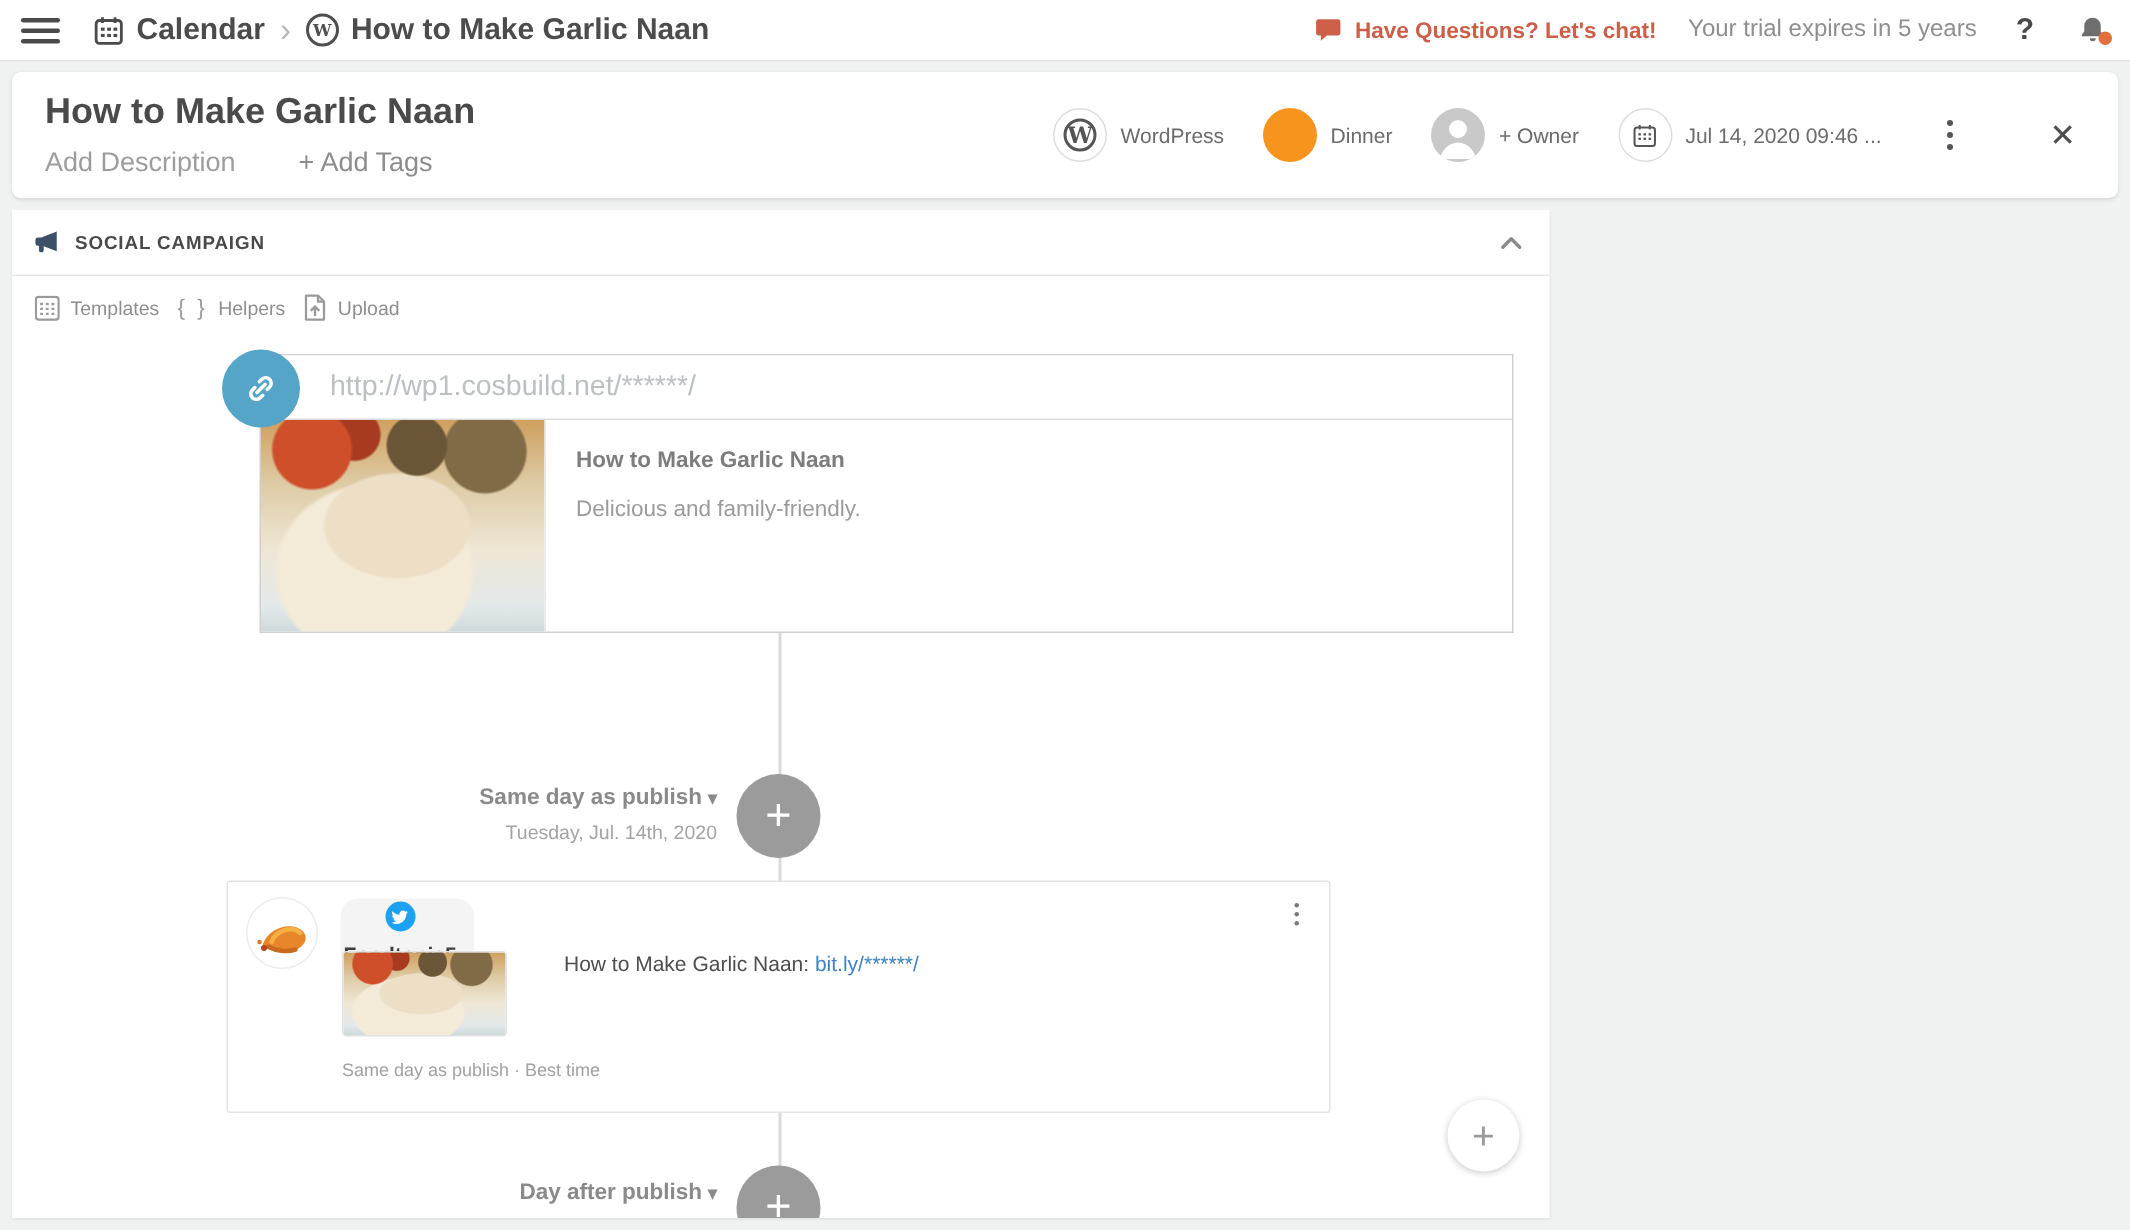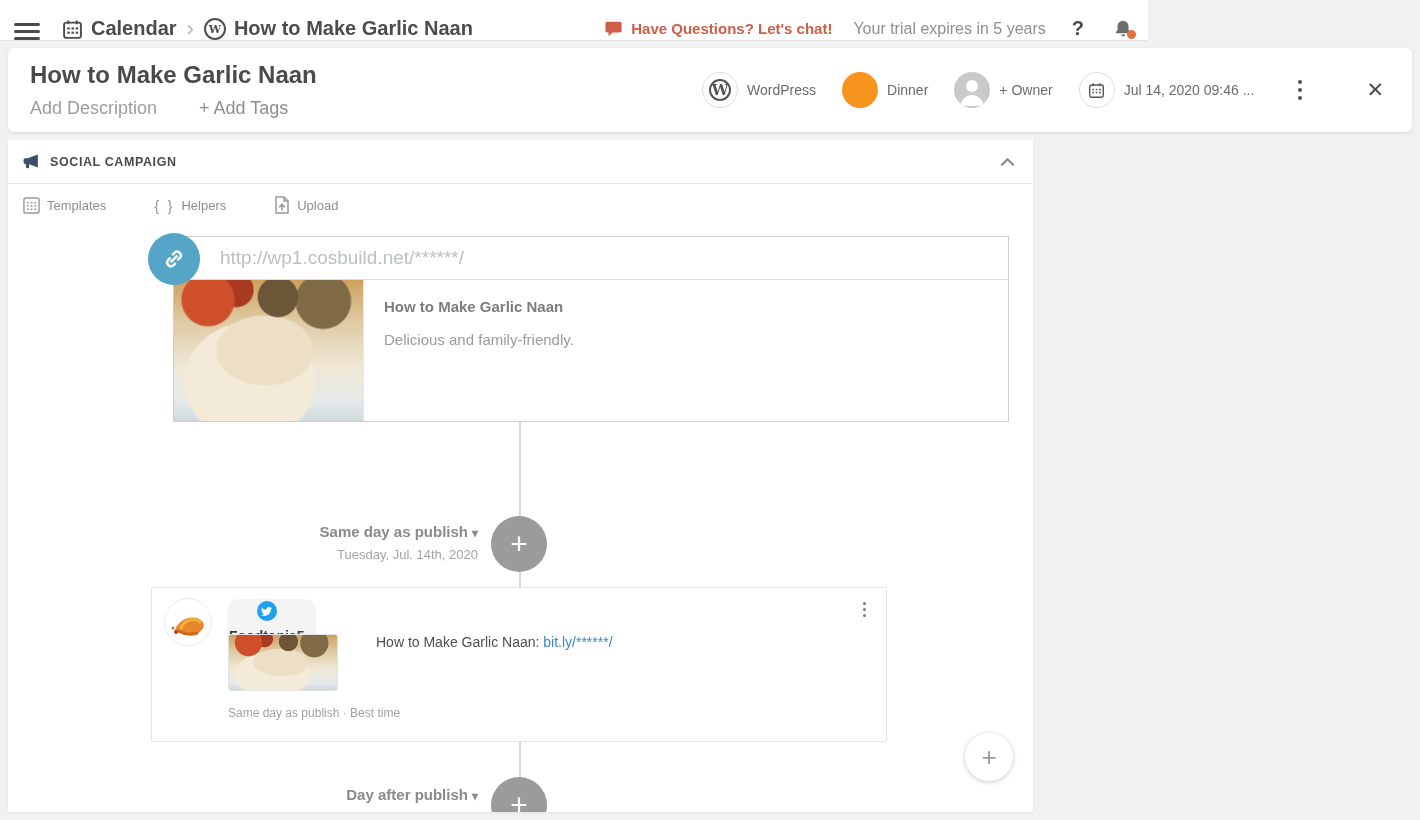--- a/index.html
+++ b/index.html
@@ -1,21 +1,21 @@
 <!DOCTYPE html>
 <html><head>
 <meta charset="utf-8">
 <style>
   * { margin:0; padding:0; box-sizing:border-box; }
   html,body { width:1420px; height:820px; overflow:hidden; background:#f0f1f1;
               font-family:"Liberation Sans", sans-serif; }
 
   
-  .topbar { position:absolute; left:0; top:0; width:1148px; height:41px; background:#fff;
-            border-bottom:1px solid #e3e3e3; display:flex; align-items:flex-end; padding:0 14px; z-index:10; }
+  .topbar { position:absolute; left:0; top:0; width:1420px; height:41px; background:#fff;
+            border-bottom:1px solid #e3e3e3; display:flex; align-items:center; padding:0 14px; z-index:10; }
   .hamburger { width:26px; height:17px; display:flex; flex-direction:column; justify-content:space-between; cursor:pointer; margin-right:22px; }
   .hamburger i { display:block; height:3px; background:#4a4a4a; border-radius:2px; }
   .crumb-ico { margin-right:8px; display:flex; }
   .crumb-main { font-size:20px; font-weight:700; color:#4b4b4b; }
   .crumb-sep { font-size:22px; color:#b8b8b8; margin:0 10px; line-height:1; }
   .wp-glyph { width:22px; height:22px; border:2px solid #4f4f4f; border-radius:50%; display:flex;
               align-items:center; justify-content:center; font-family:"DejaVu Serif", serif;
               font-size:11px; font-weight:700; color:#4f4f4f; margin-right:8px; flex:0 0 auto; }
   .crumb-page { font-size:20px; font-weight:600; color:#4c4c4c; white-space:nowrap; }
   .topbar-right { margin-left:auto; display:flex; align-items:center; }
@@ -48,21 +48,21 @@
   .kebab { display:flex; flex-direction:column; gap:4px; padding:6px 10px; cursor:pointer; margin-left:8px; }
   .kebab i { width:4px; height:4px; border-radius:50%; background:#555; }
   .close-x { font-size:21px; color:#4f4f4f; cursor:pointer; margin-left:20px; padding:4px 8px; }
 
   
   .panel { position:absolute; left:8px; top:140px; width:1025px; height:672px; background:#fff;
            border-radius:0; box-shadow:0 1px 2px rgba(0,0,0,.07); overflow:hidden; }
   .section-head { height:44px; display:flex; align-items:center; padding:0 14px; border-bottom:1px solid #e6e6e6; }
   .section-title { font-size:12.5px; font-weight:700; letter-spacing:.6px; color:#4a4a4a; margin-left:9px; }
   .collapse-btn { margin-left:auto; cursor:pointer; display:flex; padding:4px; }
-  .camp-toolbar { height:42px; display:flex; align-items:center; padding:0 15px; gap:48px; }
+  .camp-toolbar { height:42px; display:flex; align-items:center; padding:0 15px; gap:12px; }
   .tool-item { display:flex; align-items:center; gap:7px; font-size:13px; color:#8f8f8f; cursor:pointer; }
   .braces { font-size:15px; color:#9a9a9a; letter-spacing:2px; }
 
   .content { position:relative; height:586px; }
 
   .vline { position:absolute; left:511px; top:196px; bottom:0; width:2px; background:#d9d9d9; z-index:0; }
 
   .link-box { position:absolute; left:165px; top:10px; width:836px; border:1px solid #cfcfcf; background:#fff; z-index:1; }
   .url-input { width:100%; height:43px; border:none; border-bottom:1px solid #dcdcdc; outline:none;
                padding:0 16px 0 46px; font-size:19px; color:#777; font-family:"Liberation Sans",sans-serif; }

